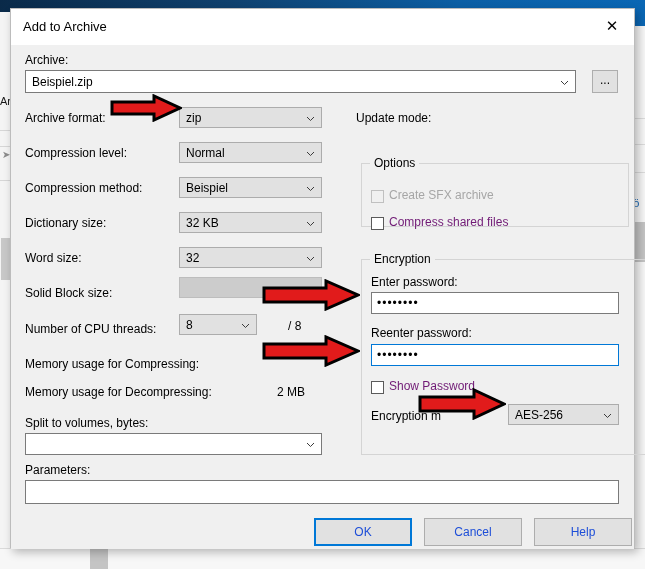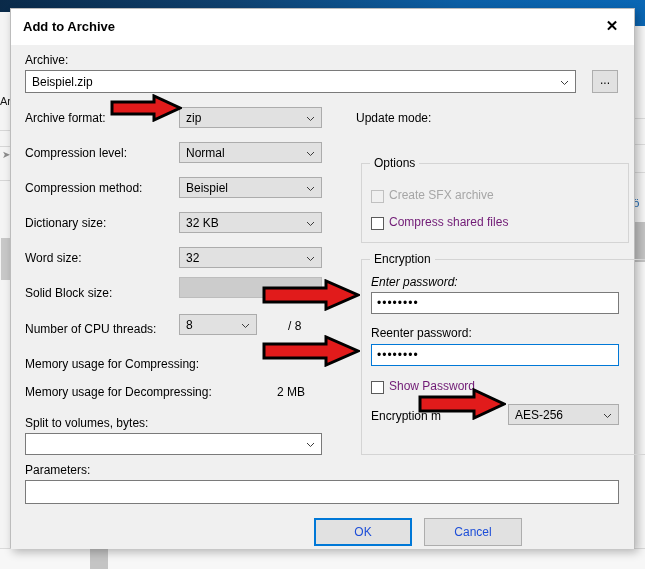--- a/index.html
+++ b/index.html
@@ -120,21 +120,20 @@
     border: 1px solid #bcbcbc;
     box-shadow: 3px 4px 9px rgba(0,0,0,0.28);
     box-sizing: border-box;
   }
   .titlebar {
     position: absolute;
     left: 0; top: 0;
     width: 100%; height: 44px;
     background: #ffffff;
     box-sizing: border-box;
-    font-weight: bold;
   }
   .title-text {
     position: absolute;
     left: 12px; top: 10px;
     font-size: 13px;
     color: #000000;
   }
   .close-btn {
     position: absolute;
     right: 0; top: 0;
@@ -422,37 +421,37 @@
         <div class="val"></div>
         <div class="chev">
           <svg width="9" height="9" viewBox="0 0 9 9">
               <path d="M1 3 L4.5 6.5 L8 3" fill="none" stroke="#3c3c3c" stroke-width="1"></path>
             </svg>
         </div>
       </div>
 
       <div class="lbl" style="left:345px; top:66px;">Update mode:</div>
 
-      <div class="group" style="left:350px; top:118px; width:268px; height:80px;text-decoration:underline;">
+      <div class="group" style="left:350px; top:118px; width:268px; height:64px;text-decoration:underline;">
         <div class="group-title">Options</div>
       </div>
       <div class="cbox disabled" style="left:360px; top:145px;">
         <div class="box"></div>
         <div class="cl">Create SFX archive</div>
       </div>
       <div class="cbox" style="left:360px; top:172px;">
         <div class="box"></div>
         <div class="cl">Compress shared files</div>
       </div>
 
       <div class="group" style="left:350px; top:214px; width:304px; height:196px;">
         <div class="group-title">Encryption</div>
       </div>
 
-      <div class="lbl" style="left:360px; top:230px;font-style:italic;">Enter password:</div>
+      <div class="lbl" style="left:360px; top:230px;">Enter password:</div>
       <div class="tbox" style="left:360px; top:247px; width:248px;">
         <div class="txt">••••••••</div>
       </div>
 
       <div class="lbl" style="left:360px; top:281px;">Reenter password:</div>
       <div class="tbox focused" style="left:360px; top:299px; width:248px;">
         <div class="txt">••••••••</div>
       </div>
 
       <div class="cbox" style="left:360px; top:336px;">
@@ -470,20 +469,21 @@
         </div>
       </div>
 
       <div class="lbl" style="left:14px; top:418px;">Parameters:</div>
       <div class="tbox" style="left:14px; top:435px; width:594px; height:24px;">
         <div class="txt"></div>
       </div>
 
       <div class="btn default" style="left:303px; top:473px; width:98px;">OK</div>
       <div class="btn" style="left:413px; top:473px; width:98px;">Cancel</div>
+      <div class="btn" style="left:523px; top:473px; width:98px;">Help</div>
 
     </div>
   </div>
 
   <div class="arrow" style="left:110px; top:94px;">
     <svg width="72" height="28" viewBox="0 0 72 28">
       <path d="M2 8 L44 8 L44 2 L70 14 L44 26 L44 20 L2 20 Z" fill="#e11b1b" stroke="#000000" stroke-width="3" stroke-linejoin="miter"></path>
     </svg>
   </div>
 

